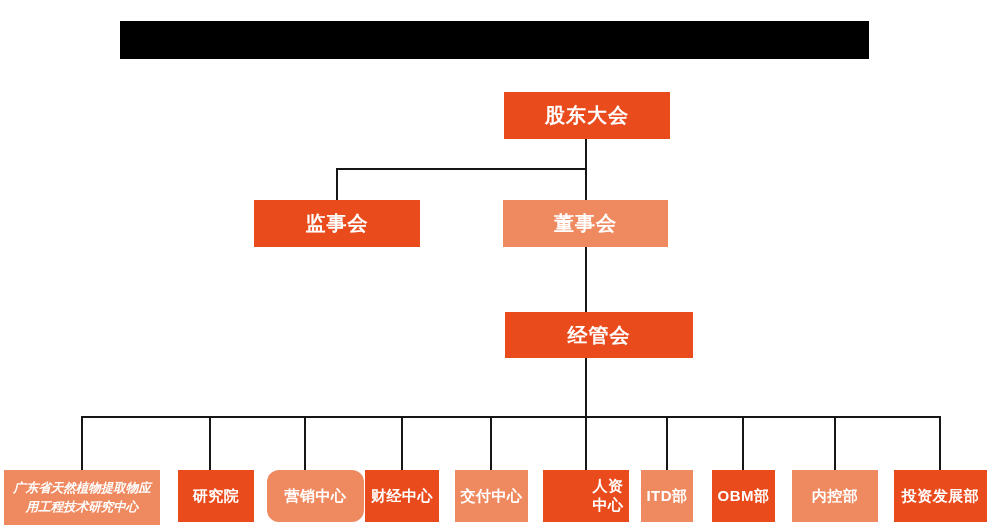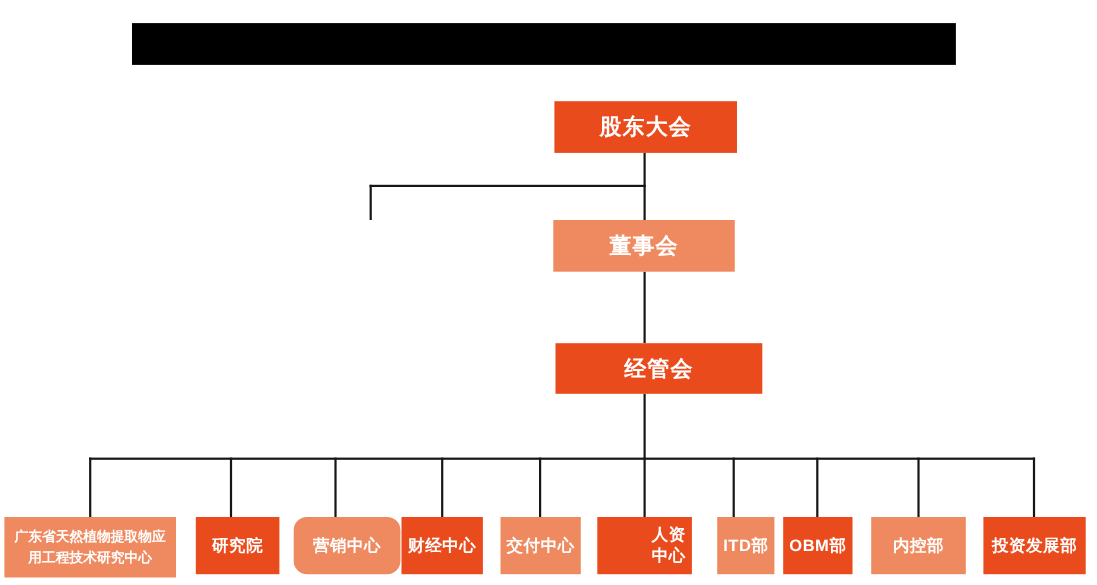--- a/index.html
+++ b/index.html
@@ -37,37 +37,37 @@
   }
   .primary   { background: #E94B1C; }
   .secondary { background: #EF8A60; }
   .dept { font-size: 15px; letter-spacing: 0.5px; }
   .dept-long {
     font-size: 12.5px;
     line-height: 1.45;
     letter-spacing: 0;
     padding: 0 5px;
   }
-  .dept-long span { display: inline-block; width: 142px; }
+  .dept-long span { display: inline-block; width: 142px; font-style: italic; }
   .line {
     position: absolute;
     background: #161616;
   }
   
   .n-root   { left: 504px; top: 92px;  width: 166px; height: 47px; }
   .n-sup    { left: 254px; top: 200px; width: 166px; height: 47px; }
   .n-board  { left: 503px; top: 200px; width: 165px; height: 47px; }
   .n-mgmt   { left: 505px; top: 312px; width: 188px; height: 46px; }
   .n-d0 { left: 4px;   top: 470px; width: 156px; height: 55px; }
   .n-d1 { left: 178px; top: 470px; width: 76px;  height: 52px; }
   .n-d2 { left: 267px; top: 470px; width: 97px;  height: 52px; border-radius: 12px; }
   .n-d3 { left: 365px; top: 470px; width: 74px;  height: 52px; }
   .n-d4 { left: 455px; top: 470px; width: 73px;  height: 52px; }
   .n-d5 { left: 543px; top: 470px; width: 86px;  height: 52px; padding-left: 44px; }
-  .n-d6 { left: 641px; top: 470px; width: 52px;  height: 52px; margin-left: 11px; }
+  .n-d6 { left: 641px; top: 470px; width: 52px;  height: 52px; }
   .n-d7 { left: 712px; top: 470px; width: 63px;  height: 52px; }
   .n-d8 { left: 792px; top: 470px; width: 86px;  height: 52px; }
   .n-d9 { left: 894px; top: 470px; width: 93px;  height: 52px; }
 </style>
 </head>
 <body>
 
 <div class="stage">
 
   <div class="redacted"></div>
@@ -85,20 +85,23 @@
   <div class="line" style="left:490px; top:416px; width:2px; height:54px;"></div>
   <div class="line" style="left:666px; top:416px; width:2px; height:54px;"></div>
   <div class="line" style="left:742px; top:416px; width:2px; height:54px;"></div>
   <div class="line" style="left:834px; top:416px; width:2px; height:54px;"></div>
   <div class="line" style="left:939px; top:416px; width:2px; height:54px;"></div>
 
   <div class="node primary n-root">
     <span>股东大会</span>
   </div>
 
+  <div class="node primary n-sup">
+    <span>监事会</span>
+  </div>
   <div class="node secondary n-board">
     <span>董事会</span>
   </div>
 
   <div class="node primary n-mgmt">
     <span>经管会</span>
   </div>
 
   <div class="node secondary dept dept-long n-d0">
     <span>广东省天然植物提取物应用工程技术研究中心</span>

